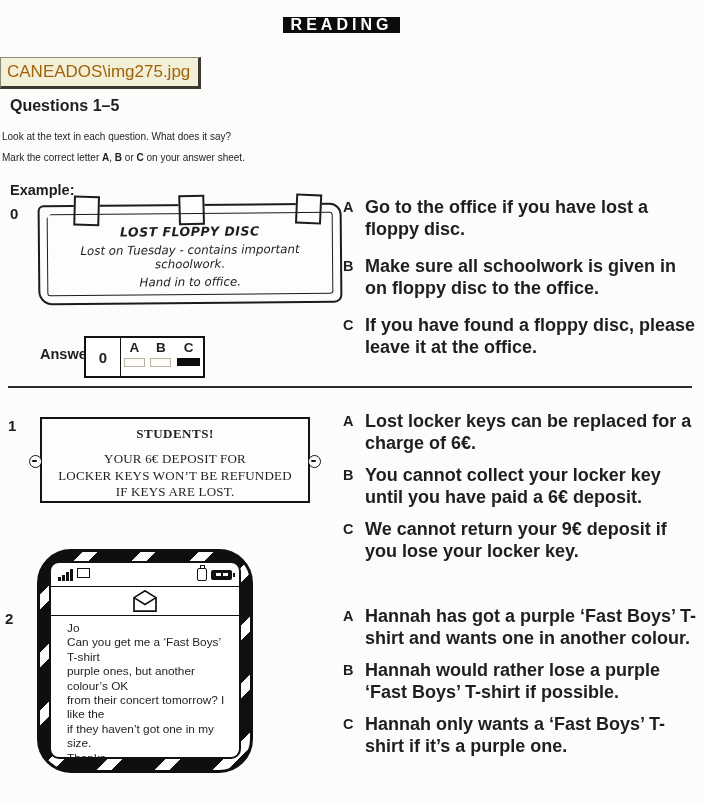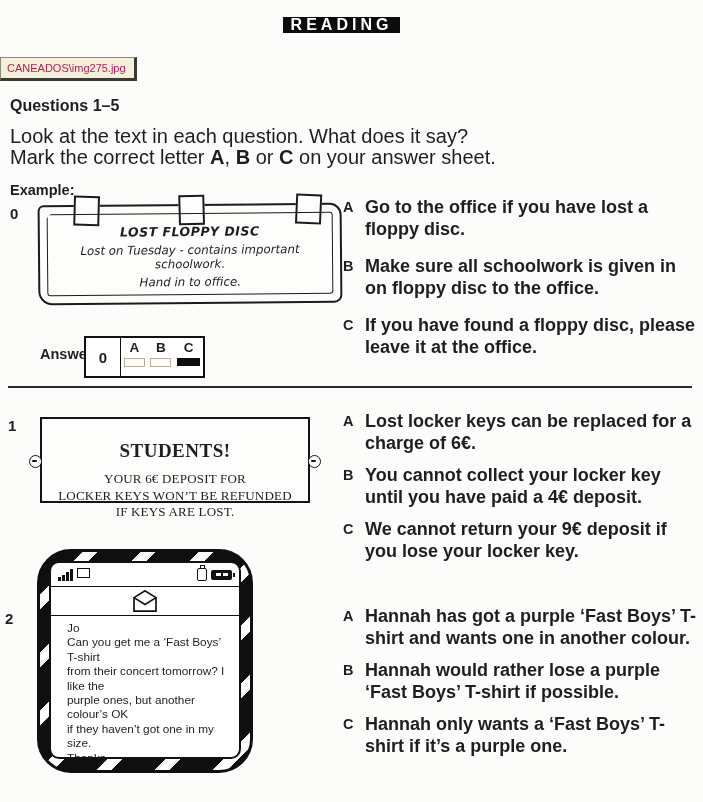--- a/index.html
+++ b/index.html
@@ -3,27 +3,27 @@
 <meta charset="utf-8">
 <style>
   html,body{margin:0;padding:0;}
   body{background:#ffffff;font-family:"Liberation Sans",sans-serif;color:#1e1e1e;}
   .page{position:relative;width:703px;height:802px;background:#fcfcfa;overflow:hidden;}
 
   
   .reading-banner{position:absolute;left:283px;top:17px;width:117px;height:16px;
     background:#0c0c0c;color:#fff;display:flex;align-items:center;justify-content:center;
     font-weight:bold;font-size:16px;letter-spacing:4px;}
-  .file-label{position:absolute;left:0;top:57px;background:#f3f0da;color:#be185d;
-    font-size:11px;padding:4px 8px 4px 6px;border:1px solid #8a8a7a;
+  .file-label{position:absolute;left:0;top:57px;background:#f3f0da;color:#a16207;
+    font-size:17px;padding:4px 8px 4px 6px;border:1px solid #8a8a7a;
     border-right:3px solid #3a3a33;border-bottom:3px solid #3a3a33;}
 
   
   .q-heading{position:absolute;left:10px;top:97px;font-size:16px;font-weight:bold;}
-  .instructions{position:absolute;left:10px;top:126px;font-size:20px;line-height:21px;}
+  .instructions{position:absolute;left:2px;top:126px;font-size:10px;line-height:21px;}
   .b{font-weight:bold;}
 
   
   .example-label{position:absolute;left:10px;top:182px;font-size:14.5px;font-weight:bold;}
   .qnum{position:absolute;font-size:15px;font-weight:bold;}
   .qnum-0{left:10px;top:205px;}
   .qnum-1{left:8px;top:417px;}
   .qnum-2{left:5px;top:610px;}
 
   .floppy-note{position:absolute;left:38px;top:204px;width:300px;height:96px;
@@ -61,21 +61,21 @@
   .choice-letter{font-weight:bold;font-size:13.5px;line-height:14px;}
   .choice-mark{width:19px;height:7px;border:1px solid #b9b0a0;background:#fdfcf8;}
   .choice-mark.filled{width:23px;height:8px;border:none;background:#0d0d0d;}
 
   .divider{position:absolute;left:8px;top:386px;width:684px;height:2px;background:#2b2b2b;}
 
   
   .students-notice{position:absolute;left:40px;top:417px;width:270px;height:86px;
     border:2.5px solid #141414;background:#fdfdfb;text-align:center;box-sizing:border-box;
     font-family:"Liberation Serif",serif;}
-  .notice-title{font-size:19px;font-weight:bold;letter-spacing:0.5px;margin-top:21px;}
+  .notice-title{font-size:13px;font-weight:bold;letter-spacing:0.5px;margin-top:7px;}
   .notice-body{margin-top:9px;font-size:13px;font-weight:normal;line-height:16.5px;letter-spacing:0.2px;text-align:center;}
   .screw{position:absolute;width:11px;height:11px;border:1.5px solid #141414;border-radius:50%;
     top:36px;background:#fdfdfb;}
   .screw.left{left:-13px;}
   .screw.right{right:-13px;}
   .screw::after{content:"";position:absolute;left:2px;top:4px;width:5px;height:2px;background:#141414;border-radius:1px;}
 
   
   .phone-frame{position:absolute;left:37px;top:549px;width:216px;height:224px;
     border-radius:34px;border:3px solid #0f0f0f;box-sizing:border-box;
@@ -181,21 +181,21 @@
     </div>
   </div>
 
   <div class="opts opts-q1">
     <div class="opt">
       <span class="opt-letter">A</span>
       <span class="opt-text">Lost locker keys can be replaced for a charge of 6€.</span>
     </div>
     <div class="opt">
       <span class="opt-letter">B</span>
-      <span class="opt-text">You cannot collect your locker key until you have paid a 4€ deposit.</span>
+      <span class="opt-text">You cannot collect your locker key until you have paid a 6€ deposit.</span>
     </div>
     <div class="opt">
       <span class="opt-letter">C</span>
       <span class="opt-text">We cannot return your 9€ deposit if you lose your locker key.</span>
     </div>
   </div>
 
   <div class="qnum qnum-2">2</div>
 
   <div class="phone-frame">
@@ -217,22 +217,22 @@
       </div>
       <div class="mailrow">
         <svg width="30" height="22" viewBox="0 0 34 26">
           <polygon points="4,9 17,1 30,9 30,25 4,25" fill="none" stroke="#111" stroke-width="2"></polygon>
           <polyline points="4,9 17,17 30,9" fill="none" stroke="#111" stroke-width="2"></polyline>
         </svg>
       </div>
       <div class="message">
         <div>Jo</div>
         <div>Can you get me a ‘Fast Boys’ T-shirt</div>
+        <div>purple ones, but another colour’s OK</div>
         <div>from their concert tomorrow? I like the</div>
-        <div>purple ones, but another colour’s OK</div>
         <div>if they haven’t got one in my size.</div>
         <div>Thanks</div>
 
       </div>
 
     </div>
   </div>
 
   <div class="opts opts-q2">
     <div class="opt">

